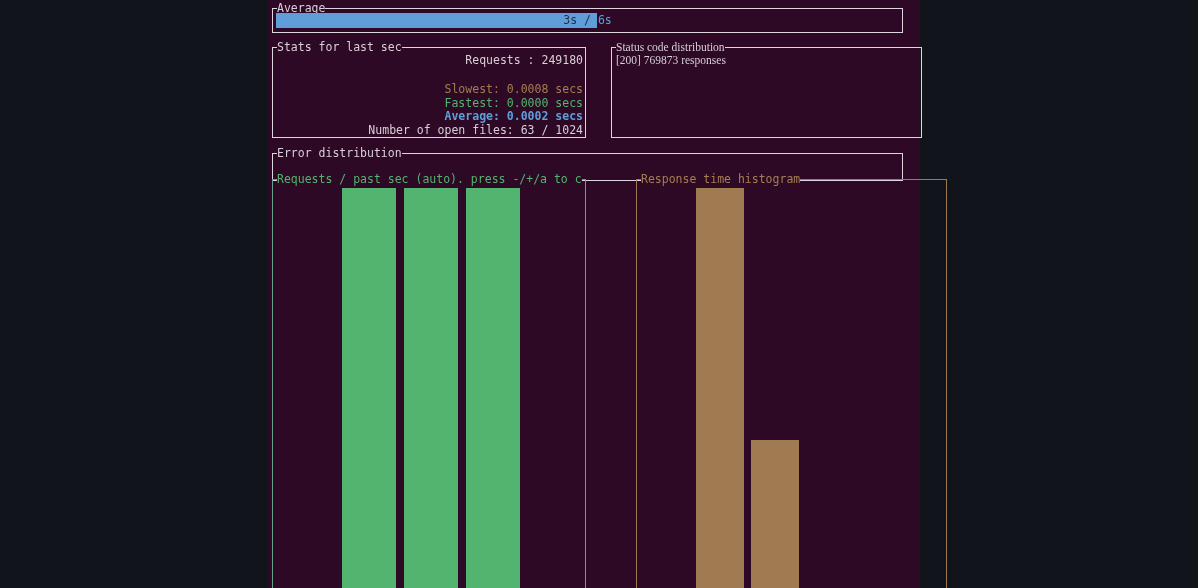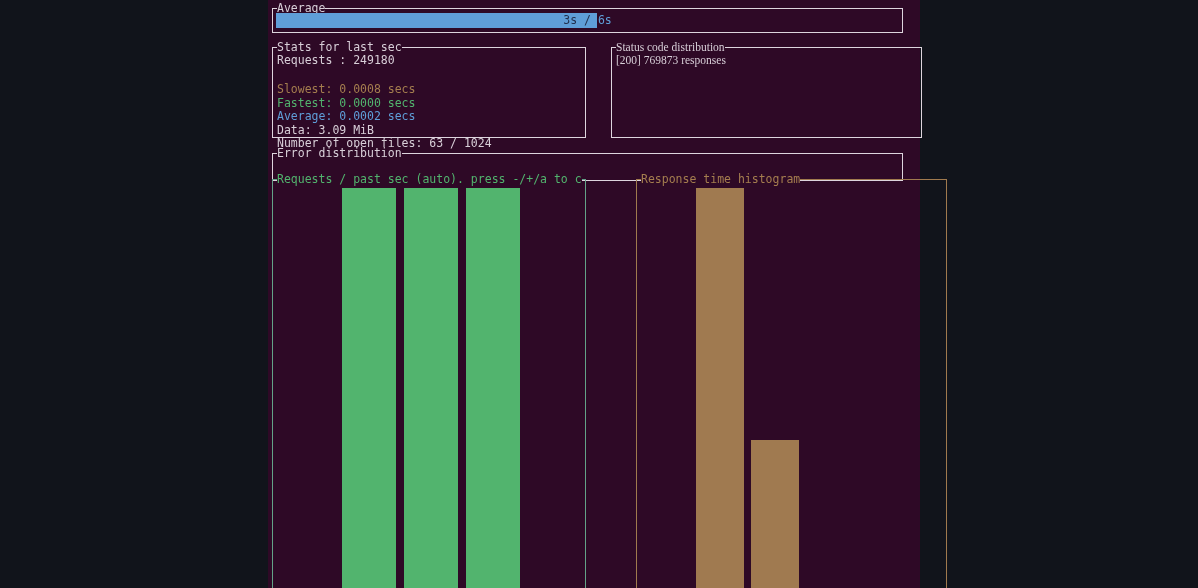--- a/index.html
+++ b/index.html
@@ -48,28 +48,28 @@
   #progress-fill{
     position:absolute;left:0;top:0;height:100%;
     background:var(--fill-blue);
   }
   #progress-label{
     position:absolute;width:100%;top:1px;text-align:center;white-space:pre;
   }
   #progress-label .on-fill{color:var(--on-fill);}
   #progress-label .off-fill{color:var(--c-blue);}
   
-  #stats-box{left:4px;top:47px;width:314px;height:91px;}
+  #stats-box{left:4px;top:47px;width:314px;height:91px;text-align:right;}
   #status-box{left:343px;top:47px;width:311px;height:91px;font-family:Liberation Serif, serif;}
   .lines{position:absolute;left:4px;top:6px;right:2px;white-space:pre;}
   .line{height:13.4px;white-space:pre;}
   .c-white{color:var(--fg-white);}
   .c-tan{color:var(--c-tan);margin-top:16px;}
   .c-green{color:var(--c-green);}
-  .c-blue{color:var(--c-blue);}
+  .c-blue{color:var(--c-blue);font-weight:bold;}
   
   #error-box{left:4px;top:153px;width:631px;height:28px;}
   
   .chart{border-bottom:none;}
   #requests-chart{left:4px;top:179px;width:314px;height:409px;border-color:var(--border-green);text-align:right;}
   #requests-chart .title{color:var(--c-green);}
   #histogram-chart{left:324px;top:179px;width:311px;height:409px;border-color:var(--border-tan);margin-left:44px;}
   #histogram-chart .title{color:var(--c-tan);}
   .plot{position:absolute;inset:0;}
   .bar{position:absolute;bottom:0;}
@@ -82,21 +82,21 @@
   <div class="box" id="progress-box">
     <span class="title">Average</span>
     <div id="progress-track">
       <div id="progress-fill" style="width: 51.5%;"></div>
       <div id="progress-label"><span class="on-fill">3s / </span><span class="off-fill">6s</span></div>
     </div>
   </div>
 
   <div class="box" id="stats-box">
     <span class="title">Stats for last sec</span>
-    <div class="lines" id="stats-lines"><div class="line c-white">Requests : 249180</div><div class="line c-tan">Slowest: 0.0008 secs</div><div class="line c-green">Fastest: 0.0000 secs</div><div class="line c-blue">Average: 0.0002 secs</div><div class="line c-white">Data: 3.09 MiB</div><div class="line c-white">Number of open files: 63 / 1024</div></div>
+    <div class="lines" id="stats-lines"><div class="line c-white">Requests : 249180</div><div class="line c-tan">Slowest: 0.0008 secs</div><div class="line c-green">Fastest: 0.0000 secs</div><div class="line c-blue">Average: 0.0002 secs</div><div class="line c-white">Number of open files: 63 / 1024</div></div>
   </div>
 
   <div class="box" id="status-box">
     <span class="title">Status code distribution</span>
     <div class="lines" id="status-lines"><div class="line c-white">[200] 769873 responses</div></div>
   </div>
 
   <div class="box" id="error-box">
     <span class="title">Error distribution</span>
   </div>

